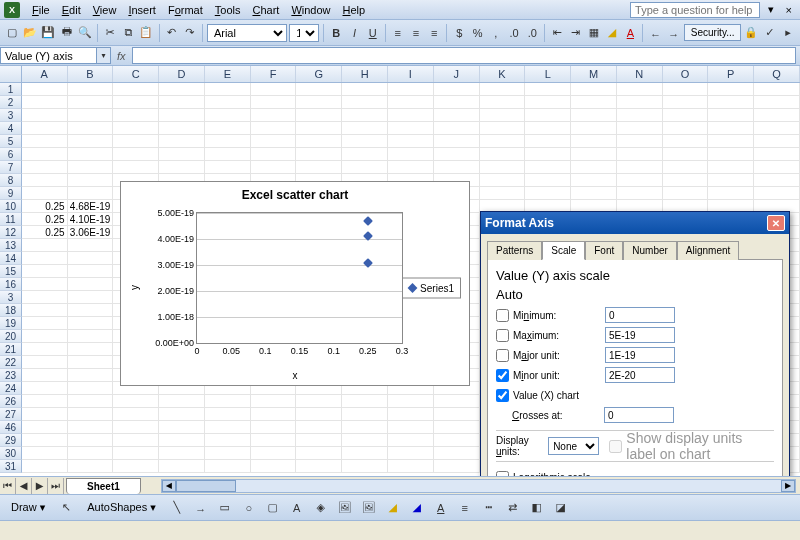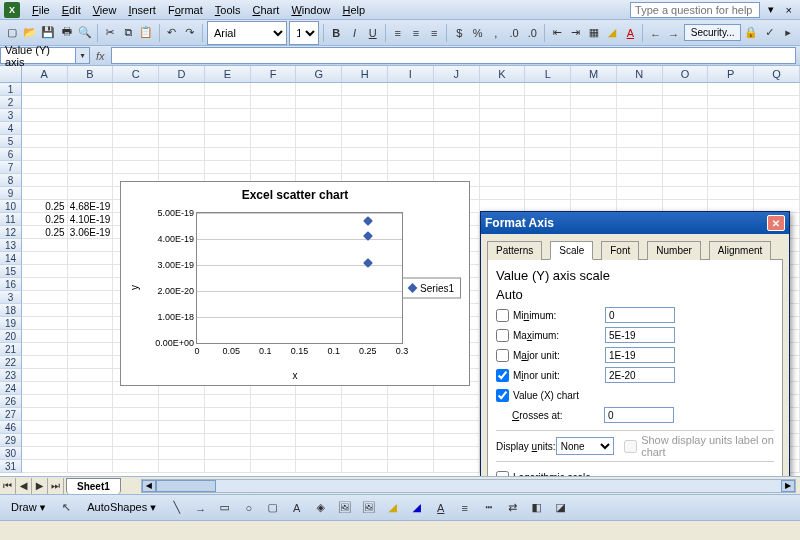--- a/index.html
+++ b/index.html
@@ -7,25 +7,25 @@
 .menubar { background: linear-gradient(#e4ecf7, #c6d6ec); height: 20px; display: flex; align-items: center; padding: 0 4px; border-bottom: 1px solid #9db7d9; }
 .menubar .app-icon { width: 16px; height: 16px; background: #2c6e2c; border-radius: 2px; margin-right: 6px; display: inline-flex; align-items: center; justify-content: center; color: #fff; font-weight: bold; font-size: 9px; }
 .menubar .menu-item { padding: 2px 6px; cursor: default; }
 .menubar .menu-item span { text-decoration: underline; }
 .menubar .help-box { margin-left: auto; }
 .menubar .help-box input { font-size: 11px; width: 130px; height: 16px; border: 1px solid #7a9cc6; padding: 0 4px; background: #fff; }
 .menubar .help-close { margin-left: 4px; padding: 0 4px; }
 .toolbar { background: linear-gradient(#dce7f5, #c3d5eb); height: 26px; display: flex; align-items: center; padding: 0 4px; border-bottom: 1px solid #9db7d9; gap: 2px; }
 .tbtn { width: 20px; height: 20px; display: inline-flex; align-items: center; justify-content: center; border: 1px solid transparent; border-radius: 2px; color: #333; }
 .tbsep { width: 1px; height: 18px; background: #9db7d9; margin: 0 2px; }
-.font-select { height: 24px; font-size: 11px; border: 1px solid #7a9cc6; background: #fff; padding: 0 2px; }
+.font-select { height: 18px; font-size: 11px; border: 1px solid #7a9cc6; background: #fff; padding: 0 2px; }
 .font-select.name { width: 100px; }
 .font-select.size { width: 30px; }
 .namebox-row { background: linear-gradient(#dce7f5, #c3d5eb); height: 20px; display: flex; align-items: center; border-bottom: 1px solid #9db7d9; }
-.namebox { width: 76px; height: 17px; background: #fff; border: 1px solid #7a9cc6; font-size: 11px; padding: 0 4px; display: flex; align-items: center; }
+.namebox { width: 97px; height: 17px; background: #fff; border: 1px solid #7a9cc6; font-size: 11px; padding: 0 4px; display: flex; align-items: center; }
 .namebox-dd { width: 14px; height: 17px; background: #dbe6f4; border: 1px solid #7a9cc6; border-left: none; display: flex; align-items: center; justify-content: center; font-size: 8px; color: #333; }
 .fx-label { padding: 0 6px; font-style: italic; color: #555; }
 .formula-bar { flex: 1; height: 17px; background: #fff; border: 1px solid #7a9cc6; margin-right: 4px; }
 .grid-area { position: relative; background: #fff; height: 410px; overflow: hidden; }
 .col-headers { display: flex; height: 17px; background: linear-gradient(#f2f6fc, #d8e4f2); border-bottom: 1px solid #9db7d9; }
 .corner { width: 22px; border-right: 1px solid #9db7d9; background: linear-gradient(#f2f6fc, #d8e4f2); }
 .col-h { width: 46px; text-align: center; border-right: 1px solid #c7d4e6; font-size: 11px; line-height: 17px; color: #2a3f5f; }
 .rows { position: absolute; top: 17px; left: 0; right: 0; }
 .row { display: flex; height: 13px; }
 .row-h { width: 22px; background: linear-gradient(#f2f6fc, #d8e4f2); border-right: 1px solid #9db7d9; border-bottom: 1px solid #c7d4e6; text-align: center; font-size: 10px; line-height: 13px; color: #2a3f5f; }
@@ -39,37 +39,37 @@
 .y-tick { position: absolute; right: 100%; font-size: 9px; margin-right: 3px; transform: translateY(-50%); white-space: nowrap; }
 .x-tick { position: absolute; top: 100%; font-size: 9px; margin-top: 3px; transform: translateX(-50%); }
 .gridline-h { position: absolute; left: 0; right: 0; border-top: 1px solid #ccc; }
 .point { position: absolute; width: 7px; height: 7px; background: #3a5fae; border-radius: 1px; transform: rotate(45deg) translate(-50%, -50%); transform-origin: 0 0; }
 .legend { position: absolute; right: 2px; top: 50%; transform: translateY(-50%); border: 1px solid #888; padding: 4px 6px; font-size: 10px; display: flex; align-items: center; gap: 4px; }
 .legend-marker { width: 7px; height: 7px; background: #3a5fae; transform: rotate(45deg); }
 .chart-xlabel { text-align: center; font-size: 10px; margin-top: 2px; }
 .dialog { position: absolute; left: 480px; top: 145px; width: 310px; background: #ece9d8; border: 1px solid #0a246a; box-shadow: 2px 2px 6px rgba(0,0,0,0.4); font-size: 11px; }
 .dlg-title { background: linear-gradient(#2a6ac1, #0a4fa8); color: #fff; height: 22px; display: flex; align-items: center; padding: 0 4px; font-weight: bold; font-size: 12px; }
 .dlg-close { margin-left: auto; width: 18px; height: 16px; background: #e87b6e; border: 1px solid #fff; border-radius: 2px; display: flex; align-items: center; justify-content: center; color: #fff; font-weight: bold; font-size: 10px; }
-.dlg-tabs { display: flex; padding: 6px 6px 0 6px; gap: 8px; }
+.dlg-tabs { display: flex; padding: 6px 6px 0 6px; gap: 0; }
 .dlg-tab { padding: 3px 8px; border: 1px solid #999; border-bottom: none; background: #ece9d8; font-size: 10px; position: relative; top: 1px; }
 .dlg-tab.active { background: #fff; border-bottom: 1px solid #fff; z-index: 2; }
 .dlg-body { margin: 0 6px 6px 6px; border: 1px solid #999; background: #fff; padding: 8px; }
 .dlg-body .section-title { font-size: 13px; margin-bottom: 4px; }
 .field-row { display: flex; align-items: center; height: 18px; margin-bottom: 2px; }
 .field-row input[type=checkbox] { margin-right: 4px; }
 .field-row label { width: 92px; font-size: 10px; }
 .field-row label span { text-decoration: underline; }
 .field-row .txt { width: 70px; height: 16px; border: 1px solid #7a9cc6; font-size: 10px; padding: 0 3px; }
 .field-row .sel { width: 70px; height: 18px; border: 1px solid #7a9cc6; font-size: 10px; background: #fff; }
 .dlg-hr { border: none; border-top: 1px solid #ccc; margin: 6px 0; }
 .disabled { color: #999; }
 .sheet-tabs { height: 18px; background: #ece9d8; display: flex; align-items: center; border-top: 1px solid #9db7d9; font-size: 10px; }
 .sheet-nav { display: flex; }
 .sheet-nav div { width: 16px; height: 16px; display: flex; align-items: center; justify-content: center; border-right: 1px solid #aaa; color: #333; }
-.sheet-tab { padding: 2px 10px; background: #fff; border: 1px solid #888; border-bottom: none; border-radius: 0 0 4px 4px; margin-left: 2px; font-weight: bold; }
+.sheet-tab { padding: 2px 20px; background: #fff; border: 1px solid #888; border-bottom: none; border-radius: 0 0 4px 4px; margin-left: 2px; font-weight: bold; }
 .hscroll { flex: 1; height: 14px; margin-left: 20px; margin-right: 4px; background: #dce7f5; border: 1px solid #9db7d9; position: relative; }
 .hscroll-thumb { position: absolute; left: 14px; top: 0; width: 60px; height: 12px; background: #c3d5eb; border: 1px solid #7a9cc6; }
 .hscroll-btn { position: absolute; top: 0; width: 14px; height: 12px; background: #c3d5eb; border: 1px solid #7a9cc6; display: flex; align-items: center; justify-content: center; font-size: 8px; }
 .draw-bar { height: 26px; background: linear-gradient(#dce7f5, #c3d5eb); display: flex; align-items: center; padding: 0 4px; gap: 4px; border-top: 1px solid #9db7d9; font-size: 11px; }
 .draw-btn { padding: 2px 6px; border: 1px solid transparent; }
 .status-bar { height: 18px; background: #ece9d8; border-top: 1px solid #9db7d9; padding: 16px 6px; font-size: 10px; line-height: 18px; }
 </style>
 </head>
 <body>
 
@@ -781,21 +781,21 @@
       <div class="chart-ylabel">y</div>
       <div class="chart-plot">
         <div class="plot-area">
           <div class="gridline-h" style="top:0%"></div>
           <div class="gridline-h" style="top:20%"></div>
           <div class="gridline-h" style="top:40%"></div>
           <div class="gridline-h" style="top:60%"></div>
           <div class="gridline-h" style="top:80%"></div>
           <div class="y-tick" style="top:100%">0.00E+00</div>
           <div class="y-tick" style="top:80%">1.00E-18</div>
-          <div class="y-tick" style="top:60%">2.00E-20</div>
+          <div class="y-tick" style="top:60%">2.00E-19</div>
           <div class="y-tick" style="top:40%">3.00E-19</div>
           <div class="y-tick" style="top:20%">4.00E-19</div>
           <div class="y-tick" style="top:0%">5.00E-19</div>
           <div class="x-tick" style="left:0%">0</div>
           <div class="x-tick" style="left:16.67%">0.05</div>
           <div class="x-tick" style="left:33.33%">0.1</div>
           <div class="x-tick" style="left:50%">0.15</div>
           <div class="x-tick" style="left:66.67%">0.1</div>
           <div class="x-tick" style="left:83.33%">0.25</div>
           <div class="x-tick" style="left:100%">0.3</div>
@@ -854,21 +854,21 @@
       <div class="field-row">
         <span style="width:16px"></span>
         <label><span>C</span>rosses at:</label>
         <input class="txt" value="0" style="">
       </div>
       <hr class="dlg-hr">
       <div class="field-row">
         <label style="width:72px">Display <span>u</span>nits:</label>
         <select class="sel"><option>None</option></select>
         <input type="checkbox" disabled="" style="margin-left: 10px;">
-        <span class="disabled" style="font-size:11px">Show display units label on chart</span>
+        <span class="disabled" style="font-size:14px">Show display units label on chart</span>
       </div>
       <hr class="dlg-hr">
       <div class="field-row">
           <input type="checkbox" style="">
           <label style="width:auto"><span>L</span>ogarithmic scale</label>
         </div>
 
     </div>
 
   </div>

